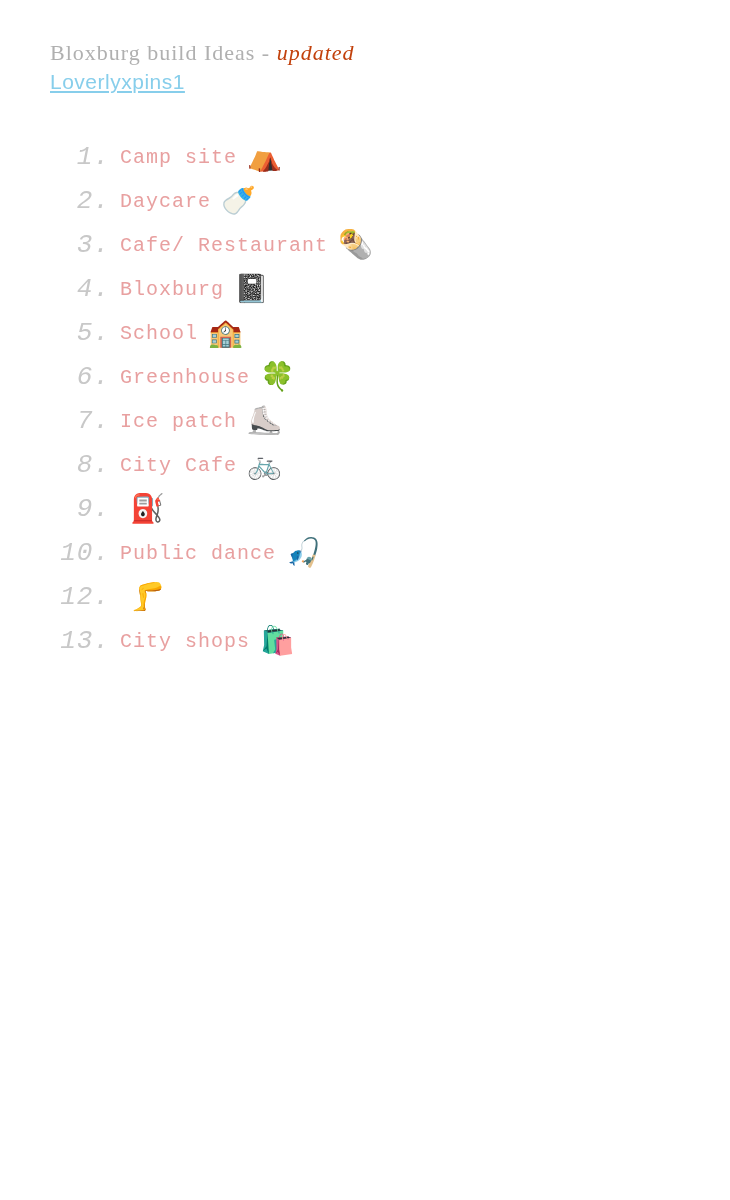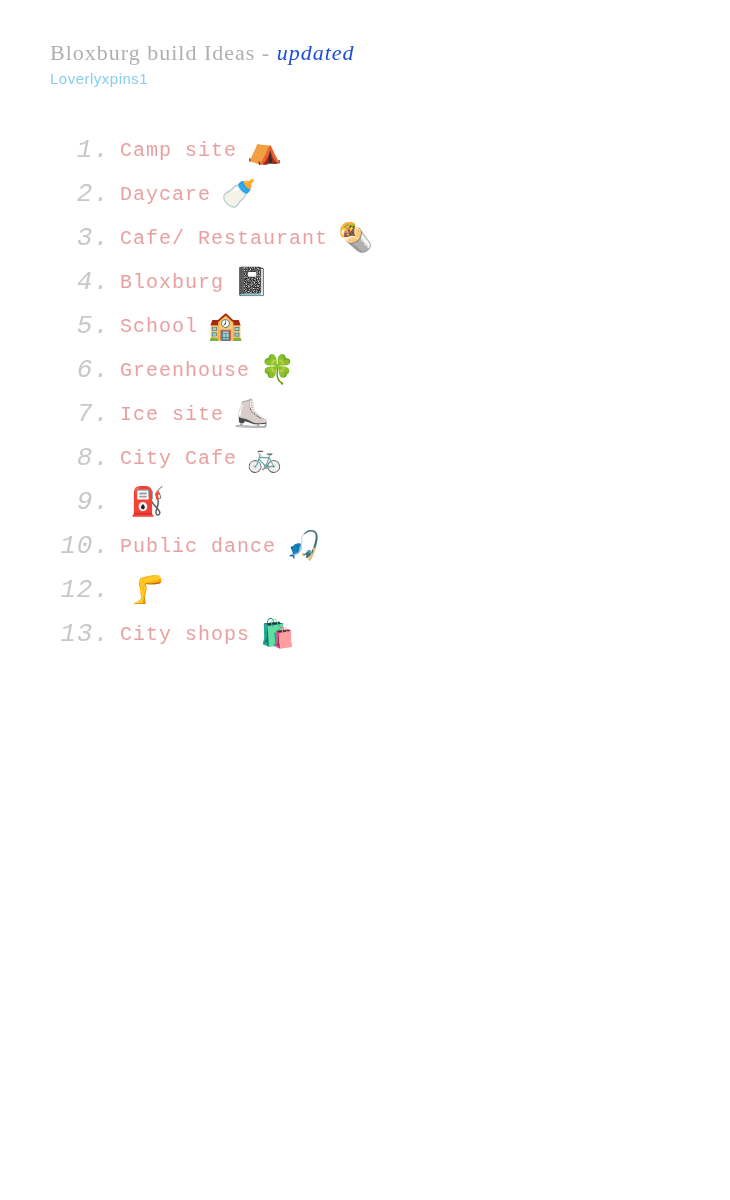--- a/index.html
+++ b/index.html
@@ -26,27 +26,28 @@
     .title-main {
       font-family: Georgia, serif;
       font-size: 22px;
       color: #b0b0b0;
       letter-spacing: 1px;
       font-weight: normal;
     }
 
     .title-updated {
       font-style: italic;
-      color: #1d4ed8;
+      color: #c2410c;
     }
 
     .subtitle-link {
       font-family: 'Segoe UI', sans-serif;
-      font-size: 15px;
+      font-size: 21px;
       color: #87CEEB;
+      text-decoration: underline;
       margin-top: 4px;
       display: block;
       letter-spacing: 0.5px;
     }
 
     .list-container {
       margin-top: 40px;
       width: 100%;
     }
 
@@ -120,21 +121,21 @@
       <span class="item-text color-pink">School</span>
       <span class="item-emoji">🏫</span>
     </div>
     <div class="list-item">
       <span class="item-number">6.</span>
       <span class="item-text color-pink">Greenhouse</span>
       <span class="item-emoji">🍀</span>
     </div>
     <div class="list-item">
       <span class="item-number">7.</span>
-      <span class="item-text color-pink">Ice site</span>
+      <span class="item-text color-pink">Ice patch</span>
       <span class="item-emoji">⛸️</span>
     </div>
     <div class="list-item">
       <span class="item-number">8.</span>
       <span class="item-text color-pink">City Cafe</span>
       <span class="item-emoji">🚲</span>
     </div>
     <div class="list-item">
       <span class="item-number">9.</span>
       <span class="item-emoji">⛽</span>

